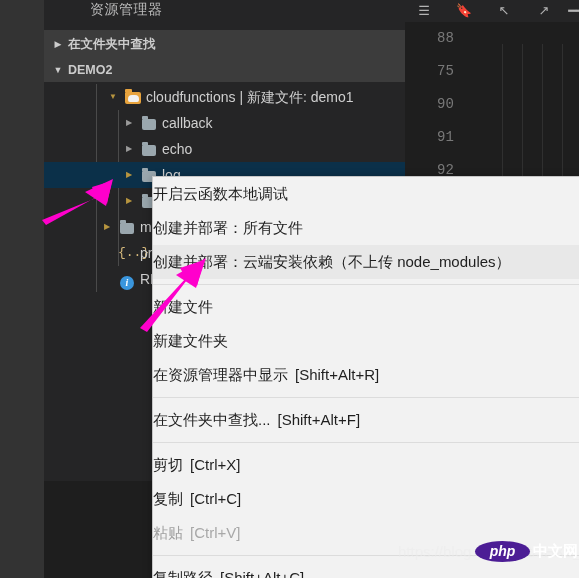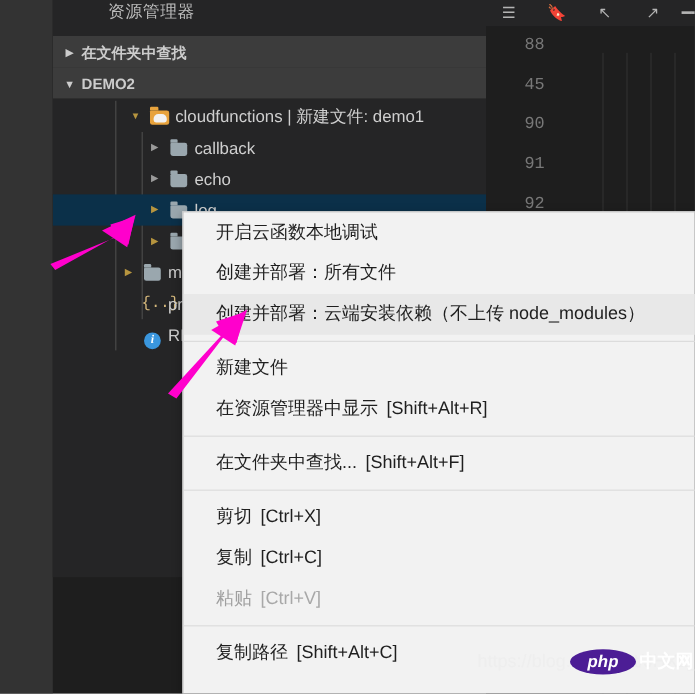--- a/index.html
+++ b/index.html
@@ -111,21 +111,21 @@
 
   
   .ctx-menu{
     position:absolute;left:152px;top:176px;width:427px;height:402px;
     background:#f2f2f2;border:1px solid #c6c6c6;
     box-shadow:0 2px 8px rgba(0,0,0,.35);
     overflow:hidden;
   }
   .ctx-item{
     position:relative;height:34px;line-height:34px;
-    font-size:15px;color:#1f1f1f;padding-left:27px;white-space:nowrap;
+    font-size:15px;color:#1f1f1f;white-space:nowrap;
   }
   .ctx-item.highlight{background:#e8e8e8;}
   .ctx-item.disabled{color:#a0a0a0;}
   .ctx-item .accel{color:#1f1f1f;margin-left:7px;}
   .ctx-item.disabled .accel{color:#a8a8a8;}
   .ctx-sep{height:1px;background:#dcdcdc;margin:5px 0 5px 0;}
 
   
   .arrow-anno{position:absolute;pointer-events:none;}
 
@@ -229,40 +229,43 @@
       <span class="tb-icon" style="left:128px;">↗</span>
       <span class="tb-icon" style="left:160px;">━━</span>
     </div>
 
     <div class="editor-body">
       <div class="vrule" style="left:97px;"></div>
       <div class="vrule" style="left:117px;"></div>
       <div class="vrule" style="left:137px;"></div>
       <div class="vrule" style="left:157px;"></div>
       <div class="line-num" style="top:8px;">88</div>
-      <div class="line-num" style="top:41px;">45</div>
+      <div class="line-num" style="top:41px;">75</div>
       <div class="line-num" style="top:74px;">90</div>
       <div class="line-num" style="top:107px;">91</div>
       <div class="line-num" style="top:140px;">92</div>
     </div>
   </div>
 
   <div class="ctx-menu">
     <div class="ctx-item">
       <span>开启云函数本地调试</span>
     </div>
     <div class="ctx-item">
       <span>创建并部署：所有文件</span>
     </div>
     <div class="ctx-item highlight">
       <span>创建并部署：云端安装依赖（不上传 node_modules）</span>
     </div>
     <div class="ctx-sep"></div>
     <div class="ctx-item">
       <span>新建文件</span>
+    </div>
+    <div class="ctx-item">
+      <span>新建文件夹</span>
     </div>
     <div class="ctx-item">
       <span>在资源管理器中显示</span><span class="accel">[Shift+Alt+R]</span>
     </div>
     <div class="ctx-sep"></div>
     <div class="ctx-item">
       <span>在文件夹中查找...</span><span class="accel">[Shift+Alt+F]</span>
     </div>
     <div class="ctx-sep"></div>
     <div class="ctx-item">

